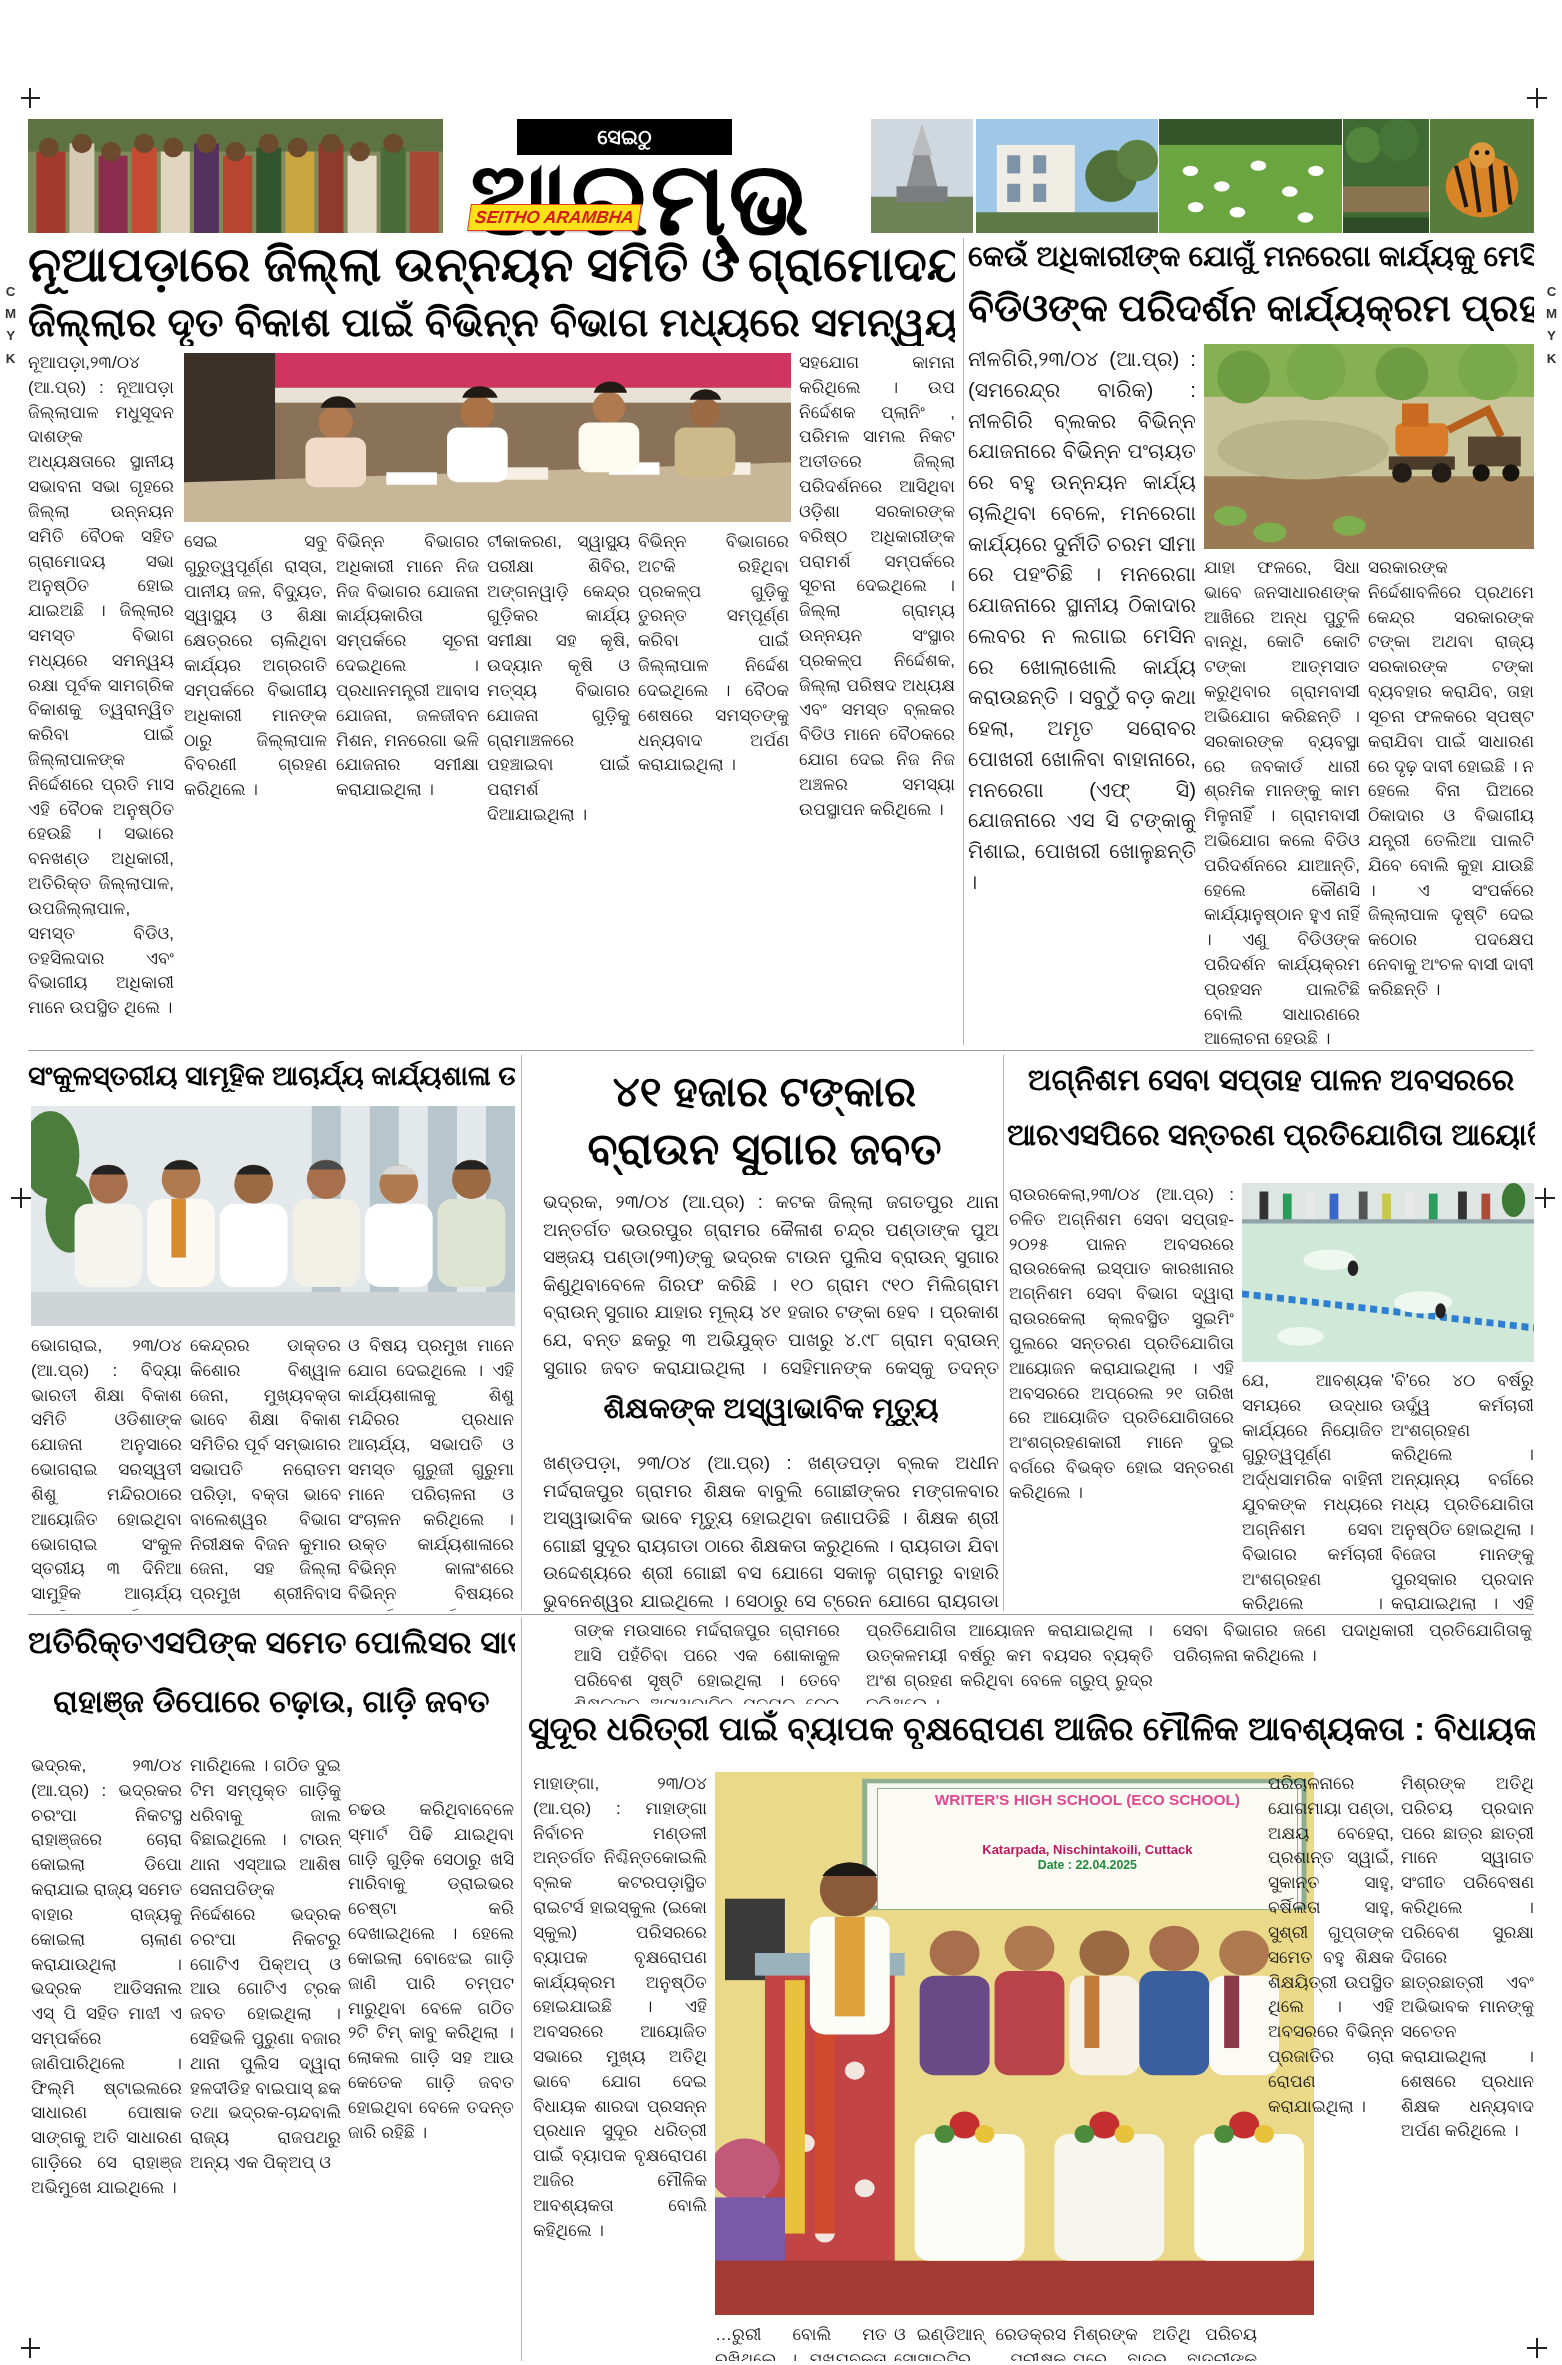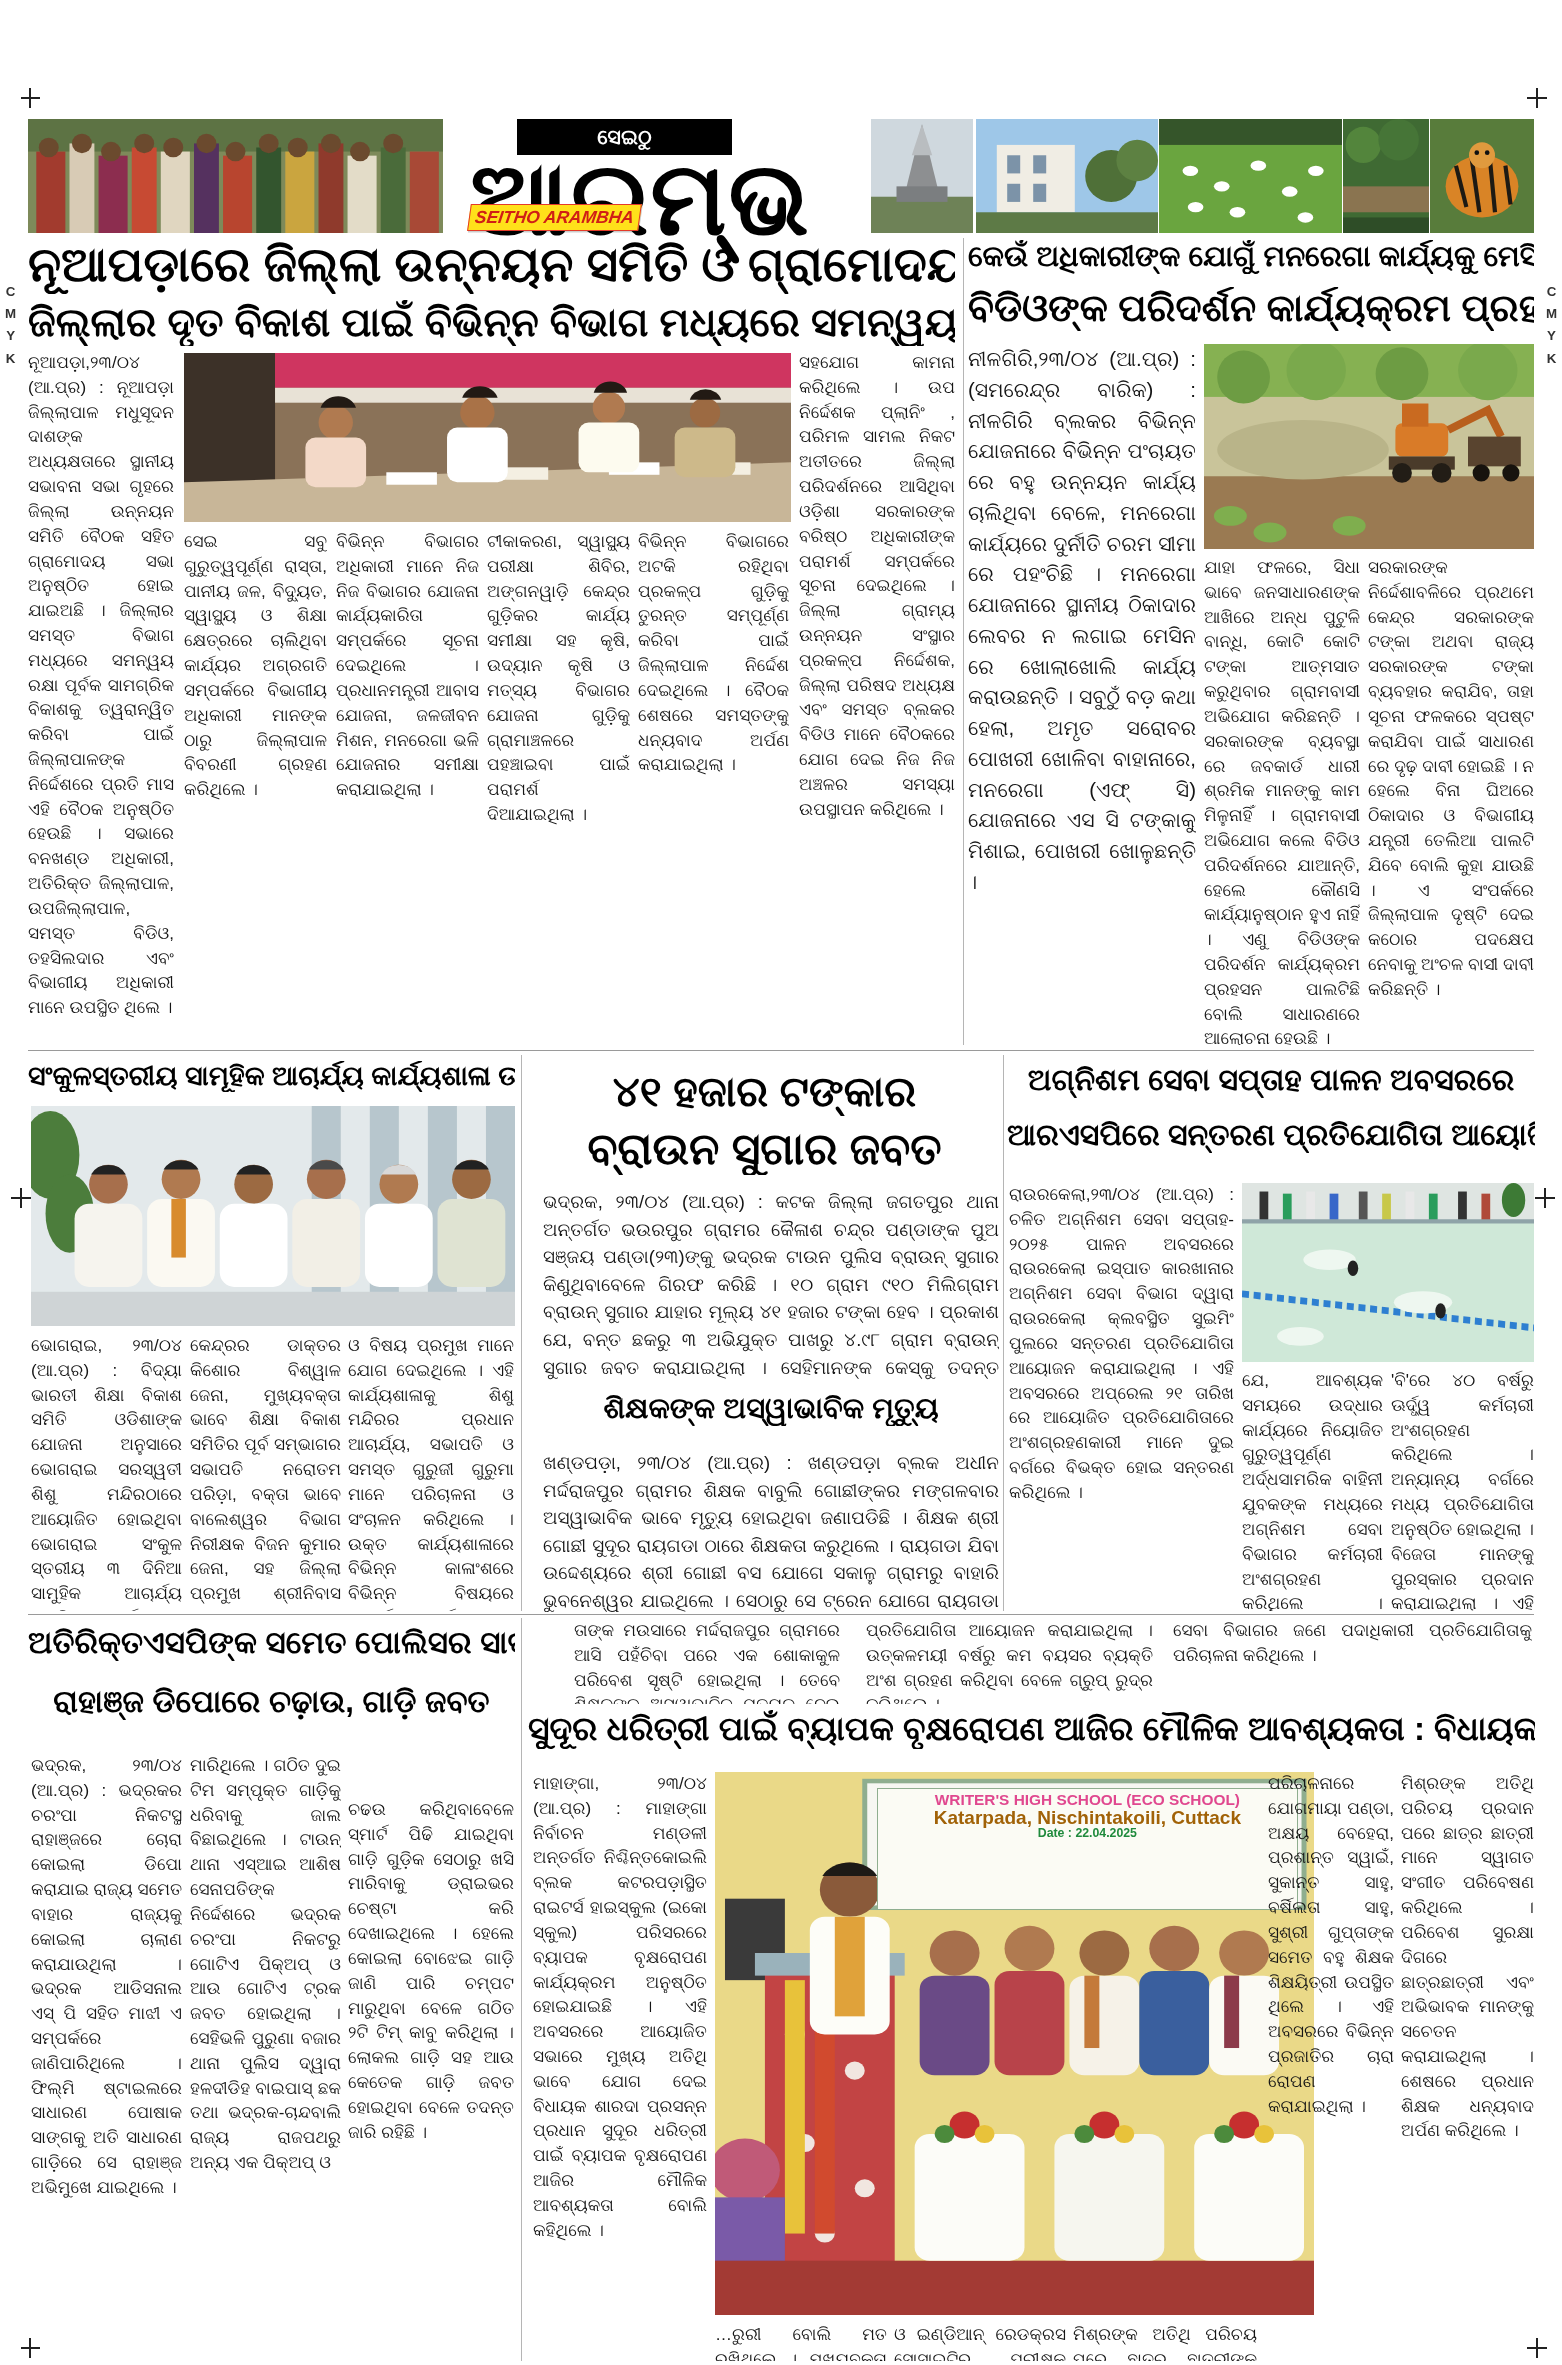--- a/index.html
+++ b/index.html
@@ -22,21 +22,21 @@
           font-weight:bold;font-size:20.5px;line-height:36px;overflow:hidden;}
   .logo{position:absolute;font-weight:bold;color:#000;text-align:center;
         font-size:102px;line-height:1;letter-spacing:2px;overflow:visible;}
   .tagline{position:absolute;background:#ffe11a;border:1.5px solid #e43a2a;color:#d01f16;
            font-weight:bold;font-style:italic;font-size:17.4px;line-height:24.6px;text-align:center;
            transform:skewX(-8deg);box-shadow:1px 1.5px 0 #00000033;}
   .mdate{position:absolute;font-weight:bold;font-size:22.5px;text-align:center;}
   .banner-overlay{position:absolute;left:27%;top:3%;width:70%;height:22%;
       background:#fbfbf4;border:1.5px solid #8fae8f;text-align:center;overflow:hidden;}
   .banner-overlay .l1{color:#e0488f;font-weight:bold;font-size:15.4px;line-height:18.4px;margin-top:2px;}
-  .banner-overlay .l2{color:#a16207;font-weight:bold;font-size:19px;line-height:16.4px;}
+  .banner-overlay .l2{color:#be185d;font-weight:bold;font-size:13px;line-height:16.4px;margin-top:32px;}
   .banner-overlay .l3{color:#1f8a3c;font-weight:bold;font-size:12.3px;line-height:15.4px;}
 </style>
 </head>
 <body>
 
 <div class="page">
 
   <div class="regmark" style="left:20.5px;top:88px;"></div>
   <div class="regmark" style="left:1527px;top:88px;"></div>
   <div class="regmark" style="left:11.3px;top:1188px;"></div>

